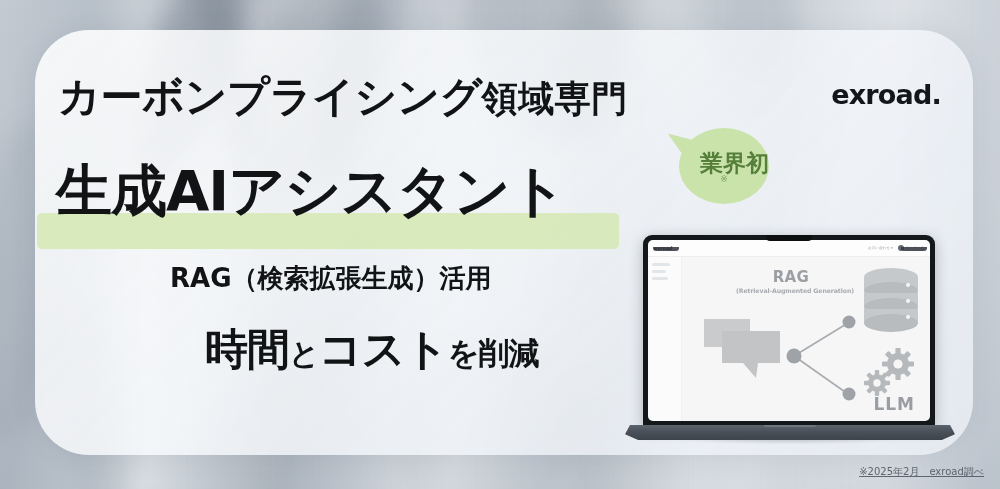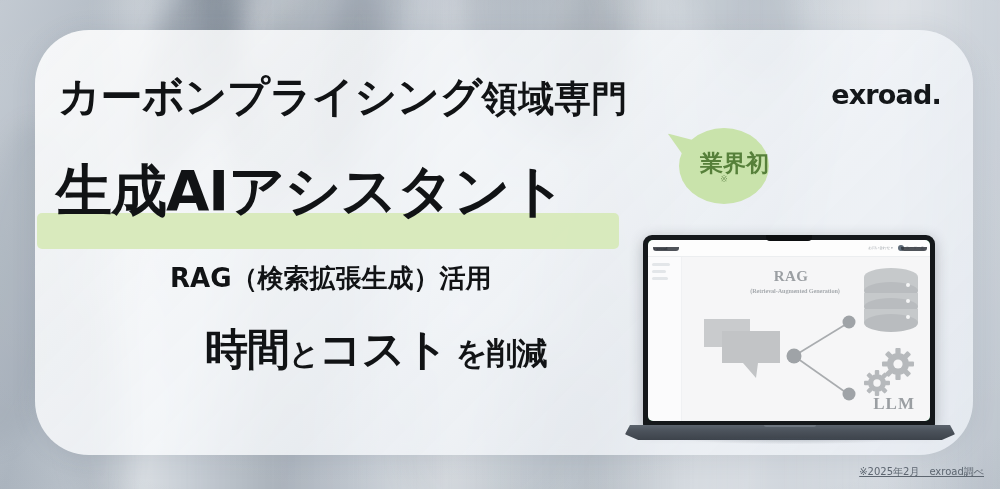--- a/index.html
+++ b/index.html
@@ -140,21 +140,21 @@
     left:58px; top:322px;
     font-size:26px; font-weight:800; line-height:1.25;
     letter-spacing:-0.5px;
   }
   .claim-left .l2{ display:block; padding-left:24px; }
   .claim-right{
     left:205px; top:328px;
     font-size:43px; font-weight:800; letter-spacing:-1px; line-height:1;
   }
   .claim-right .mid{ font-size:30px; }
-  .claim-right .tail{ font-size:31px;margin-left:8px; }
+  .claim-right .tail{ font-size:31px; }
 
   
   .logo{
     position:absolute; right:59px; top:79px;
     font-size:27px; font-weight:800;
     letter-spacing:-0.8px;
     color:#14171a;
   }
   .logo .dot{ color:#14171a; }
 
@@ -207,21 +207,20 @@
     background:#0c0e10;
     border-radius:0 0 4px 4px;
     z-index:3;
   }
   .screen{
     position:relative;
     width:100%; height:100%;
     background:#15803d;
     border-radius:5px;
     overflow:hidden;
-    font-family:Liberation Serif, serif;
   }
   
   .app-top{
     position:absolute; left:0; right:0; top:0; height:17px;
     background:#fdfdfd;
     border-bottom:1px solid #eceef0;
     display:flex; align-items:center; justify-content:space-between;
     padding:0 6px;
   }
   .app-logo{ font-size:5px; font-weight:800; color:#25282c; letter-spacing:-0.2px; }

